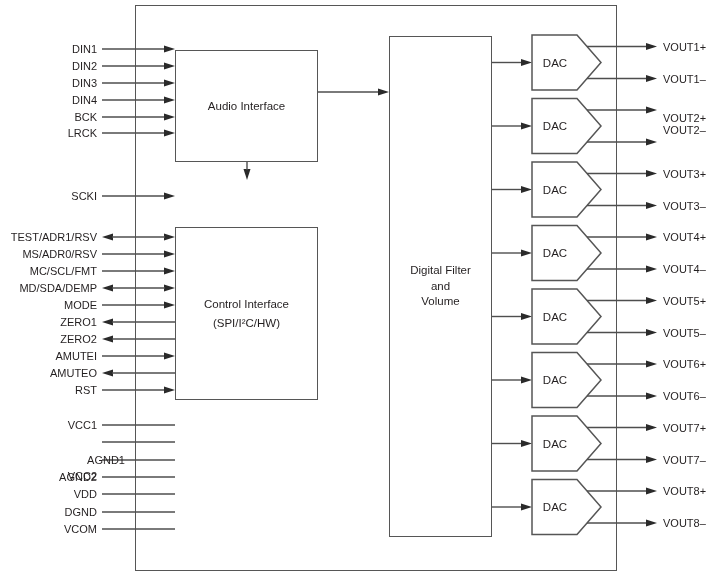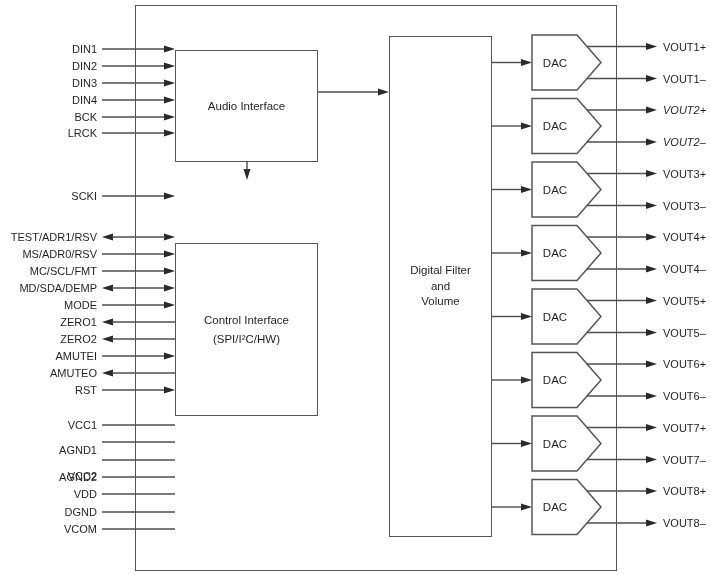--- a/index.html
+++ b/index.html
@@ -12,21 +12,21 @@
     position:absolute;left:135px;top:5px;width:482px;height:566px;
     border:1.5px solid #565656;box-sizing:border-box;background:transparent;
   }
   .block{
     position:absolute;border:1.5px solid #565656;box-sizing:border-box;background:#ffffff;
     display:flex;flex-direction:column;align-items:center;justify-content:center;
     text-align:center;color:#231f20;font-size:11.5px;
   }
   #blk-audio{left:175px;top:50px;width:143px;height:112px;}
   #blk-sck{left:175px;top:180px;width:143px;height:32px;}
-  #blk-ctrl{left:175px;top:243px;width:143px;height:173px;line-height:19px;}
+  #blk-ctrl{left:175px;top:227px;width:143px;height:173px;line-height:19px;}
   #blk-power{left:175px;top:417px;width:143px;height:120px;line-height:15px;}
   #blk-filter{left:389px;top:36px;width:103px;height:501px;line-height:15.5px;}
   .pin-label{
     position:absolute;left:0;width:97px;text-align:right;font-size:11px;
     height:16px;line-height:16px;color:#231f20;white-space:nowrap;
   }
   .out-label{
     position:absolute;left:663px;font-size:11px;height:16px;line-height:16px;
     color:#231f20;white-space:nowrap;
   }
@@ -177,32 +177,32 @@
     <div class="pin-label" style="top: 246px;">MS/ADR0/RSV</div>
     <div class="pin-label" style="top: 263px;">MC/SCL/FMT</div>
     <div class="pin-label" style="top: 280px;">MD/SDA/DEMP</div>
     <div class="pin-label" style="top: 297px;">MODE</div>
     <div class="pin-label" style="top: 314px;">ZERO1</div>
     <div class="pin-label" style="top: 331px;">ZERO2</div>
     <div class="pin-label" style="top: 348px;">AMUTEI</div>
     <div class="pin-label" style="top: 365px;">AMUTEO</div>
     <div class="pin-label" style="top: 382px;">RST</div>
     <div class="pin-label" style="top: 417px;">VCC1</div>
-    <div class="pin-label" style="top: 442px;">AGND1</div>
+    <div class="pin-label" style="top: 452px; padding-left: 28px;">AGND1</div>
     <div class="pin-label" style="top: 468px;">VCC2</div>
     <div class="pin-label" style="top: 469px;">AGND2</div>
     <div class="pin-label" style="top: 486px;">VDD</div>
     <div class="pin-label" style="top: 504px;">DGND</div>
     <div class="pin-label" style="top: 521px;">VCOM</div>
     <div class="dac-label" style="left: 532px; top: 54.5px;">DAC</div>
     <div class="out-label" style="top: 38.5px;">VOUT1+</div>
     <div class="out-label" style="top: 70.5px;">VOUT1–</div>
     <div class="dac-label" style="left: 532px; top: 118px;">DAC</div>
-    <div class="out-label" style="top: 102px; font-style: italic;">VOUT2+</div>
-    <div class="out-label" style="top: 134px; font-style: italic;">VOUT2–</div>
+    <div class="out-label" style="top: 110px;">VOUT2+</div>
+    <div class="out-label" style="top: 122px;">VOUT2–</div>
     <div class="dac-label" style="left: 532px; top: 181.5px;">DAC</div>
     <div class="out-label" style="top: 165.5px;">VOUT3+</div>
     <div class="out-label" style="top: 197.5px;">VOUT3–</div>
     <div class="dac-label" style="left: 532px; top: 245px;">DAC</div>
     <div class="out-label" style="top: 229px;">VOUT4+</div>
     <div class="out-label" style="top: 261px;">VOUT4–</div>
     <div class="dac-label" style="left: 532px; top: 308.5px;">DAC</div>
     <div class="out-label" style="top: 292.5px;">VOUT5+</div>
     <div class="out-label" style="top: 324.5px;">VOUT5–</div>
     <div class="dac-label" style="left: 532px; top: 372px;">DAC</div>

